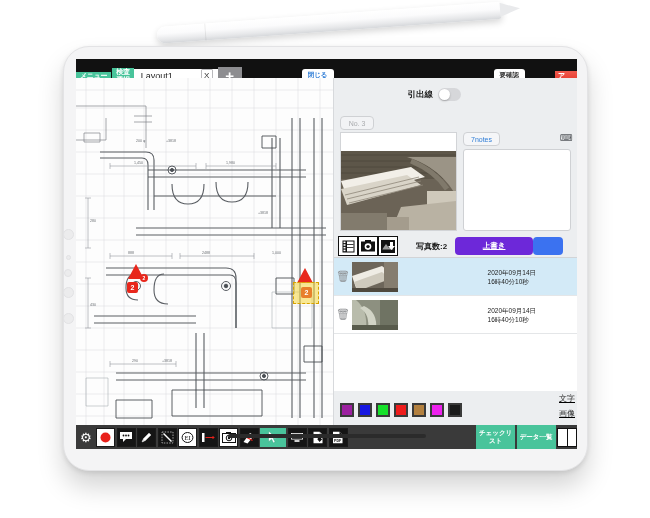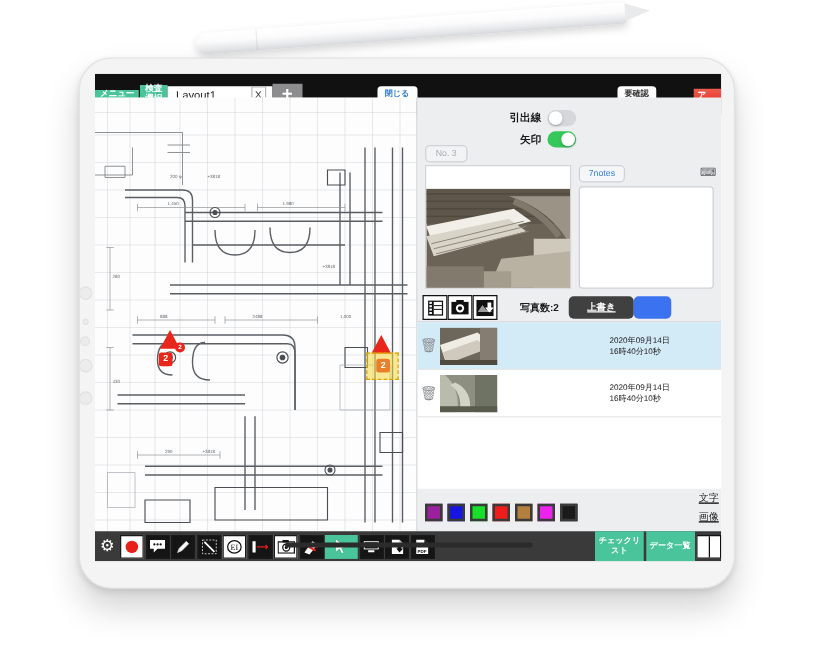--- a/index.html
+++ b/index.html
@@ -168,21 +168,21 @@
   .action-row {
     position:absolute; left:0; top:157px; width:244px; height:22px;
     display:flex; align-items:center; gap:0; padding-left:4px;
   }
   .icon-btn {
     width:20px; height:20px; border:1.6px solid #111; background:#fff;
     display:flex; align-items:center; justify-content:center; flex:0 0 auto;
   }
   .cnt { font-size:8px; font-weight:bold; color:#1b1b1b; margin-left:18px; white-space:nowrap; }
   .btn-red {
-    width:52px; height:18px; background:#404040; border-radius:4px; color:#fff;
+    width:78px; height:18px; background:#6d28d9; border-radius:4px; color:#fff;
     font-size:7.5px; font-weight:bold; display:flex; align-items:center; justify-content:center;
     margin-left:8px; flex:0 0 auto;text-decoration:underline;
   }
   .btn-blue {
     width:30px; height:18px; background:#3b72f0; border-radius:4px; color:#fff;
     font-size:7.5px; font-weight:bold; display:flex; align-items:center;
     justify-content:flex-start; padding-left:4px; overflow:hidden; flex:0 0 auto;
   }
 
   .plist { position:absolute; left:0; top:179px; width:244px; height:134px; background:#fff;
@@ -358,26 +358,20 @@
           <div class="marker-badge" style="left:4px; top:19px; background:#e8802b;">2</div>
         </div>
 
       </div>
 
       <div class="panel">
 
         <div class="toggle-row" style="padding-right:116px;">
           <span class="toggle-label">引出線</span>
           <span class="switch off">
-              <i class="knob"></i>
-            </span>
-        </div>
-        <div class="toggle-row" style="padding-right:116px;">
-          <span class="toggle-label">矢印</span>
-          <span class="switch on">
               <i class="knob"></i>
             </span>
         </div>
 
 
         <div class="no-chip">No. 3</div>
 
         <div class="photo-main">
           <svg class="img" viewBox="0 0 115 80" preserveAspectRatio="none">
             <rect width="115" height="80" fill="#6b6356"></rect>

